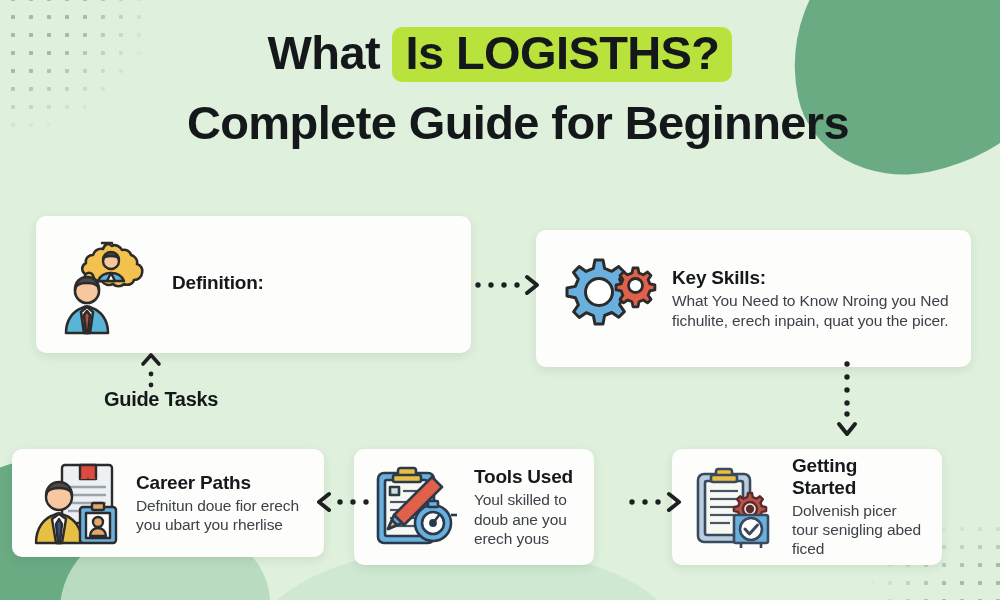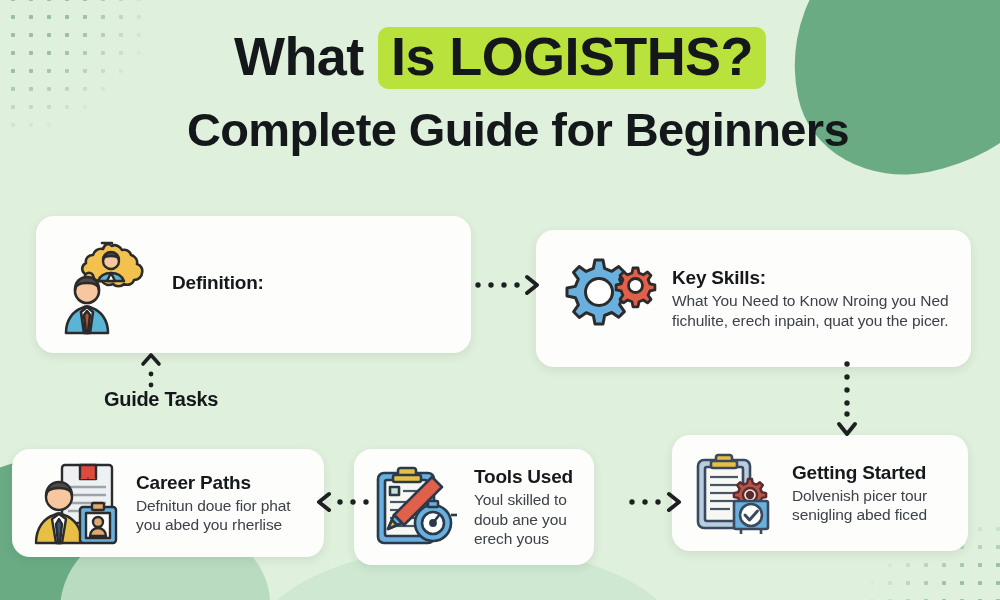--- a/index.html
+++ b/index.html
@@ -49,52 +49,52 @@
   }
   .blob-bm {
     position:absolute; left:250px; bottom:-96px; width:430px; height:150px;
     background:#cfe8d2;
     border-radius: 50% 50% 40% 60% / 70% 65% 35% 30%;
   }
 
   
   .header { position:relative; text-align:center; padding-top:26px; }
   .title-line1 {
-    font-size: 54px; font-weight: 800; color:#15181a; letter-spacing:-0.6px;
+    font-size: 47px; font-weight: 800; color:#15181a; letter-spacing:-0.6px;
     line-height: 1.14; white-space:nowrap;text-align:center;
   }
   .hl {
     background:#b9e33c; border-radius:10px; padding: 2px 13px 5px 13px;
     display:inline-block; line-height:1.02;
   }
   .title-line2 {
     font-size: 47px; font-weight: 800; color:#15181a; letter-spacing:-0.6px;
     margin-top: 15px; line-height:1.1;margin-left:36px;
   }
 
   
   .card {
-    position:absolute; background:#fdfdfc; border-radius:18px;
+    position:absolute; background:#fdfdfc; border-radius:10px;
     box-shadow: 0 3px 10px rgba(40,70,45,.10);
     display:flex; align-items:center; gap:14px; padding:14px 18px;
   }
   .card-ico { flex:0 0 auto; display:flex; align-items:center; justify-content:center; }
   .card-txt { min-width:0; }
   .card-h {
     font-size:19px; font-weight:800; color:#16191b; line-height:1.12;
     margin-bottom:3px; letter-spacing:-0.2px;
   }
   .card-b { font-size:15.5px; color:#3c4247; line-height:1.24; letter-spacing:-0.1px; }
 
   
   #card-definition { left:36px;  top:216px; width:435px; height:137px; }
   #card-keyskills  { left:536px; top:216px; width:435px; height:137px;margin-top:14px; }
   #card-career     { left:12px;  top:449px; width:312px; height:108px; }
   #card-tools      { left:354px; top:449px; width:240px; height:116px; }
-  #card-getting    { left:672px; top:435px; width:296px; height:116px; }
+  #card-getting    { left:672px; top:449px; width:270px; height:116px; }
 
   
   .conn { position:absolute; display:flex; align-items:center; justify-content:center; }
   #conn-def-keys   { left:472px; top:266px; width:72px; height:38px; }
   #conn-keys-get   { left:824px; top:358px; width:46px; height:84px; }
   #conn-tools-car  { left:312px; top:482px; width:62px; height:40px; }
   #conn-tools-get  { left:624px; top:482px; width:62px; height:40px; }
   #conn-career-def { left:128px; top:352px; width:46px; height:46px; }
 
   .daily-label {
@@ -193,21 +193,21 @@
         <rect x="50" y="50" width="36" height="36" rx="3" fill="#6ab0de"></rect>
         <rect x="62" y="46" width="12" height="7" rx="1.5" fill="#e0a96d"></rect>
         <rect x="56" y="56" width="24" height="25" fill="#ffffff"></rect>
         <circle cx="68" cy="65" r="5" fill="#e0a96d"></circle>
         <path d="M60 79c0-5 4-8 8-8s8 3 8 8z" fill="#e0a96d"></path>
       </g>
     </svg>
   </div>
   <div class="card-txt">
     <div class="card-h">Career Paths</div>
-    <div class="card-b">Defnitun doue fior phat you abed you rherlise</div>
+    <div class="card-b">Defnitun doue fior erech you ubart you rherlise</div>
   </div>
 </div>
 
 <div class="card" id="card-tools">
   <div class="card-ico">
     <svg width="88" height="88" viewBox="0 0 88 88">
       <g stroke="#2b3a4a" stroke-width="2.6" stroke-linejoin="round">
         <rect x="6" y="10" width="56" height="70" rx="6" fill="#6ab0de"></rect>
         <rect x="13" y="17" width="42" height="56" rx="2" fill="#f7f7f4"></rect>
         <rect x="26" y="5" width="18" height="11" rx="2.5" fill="#e8bf45"></rect>

